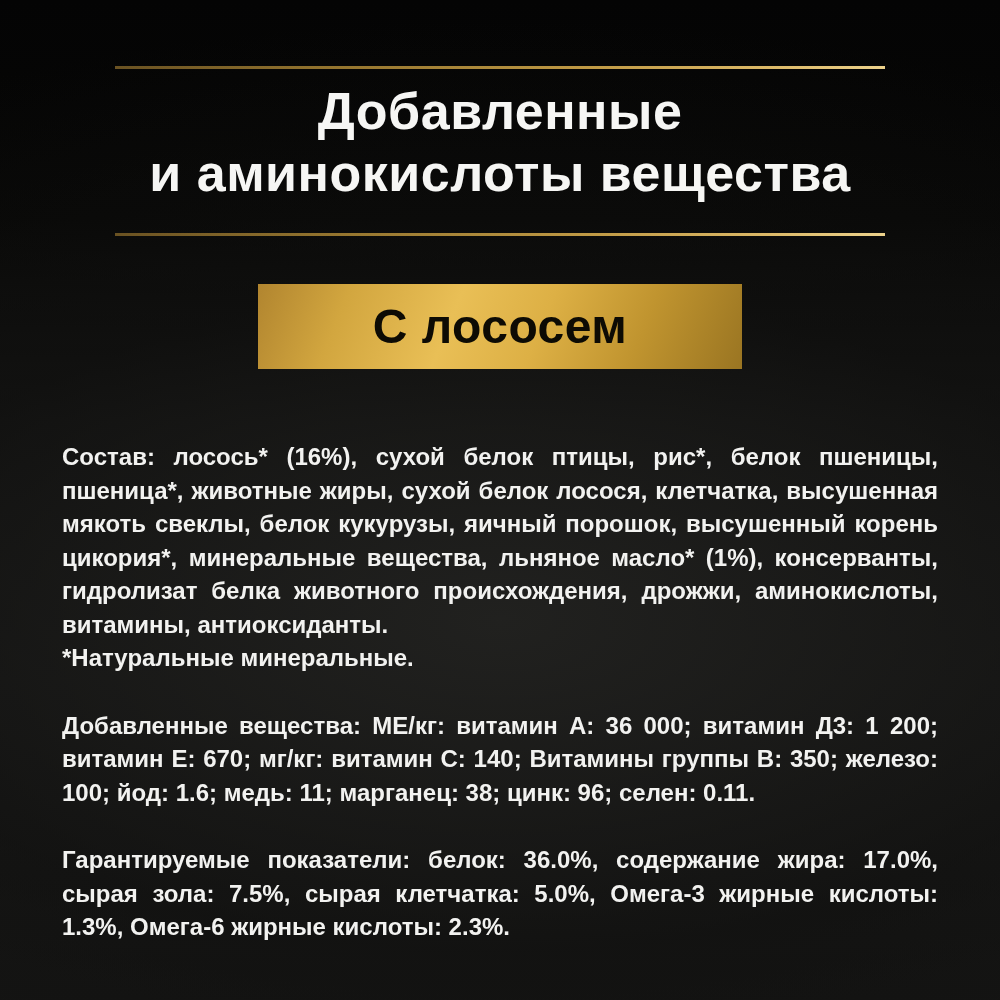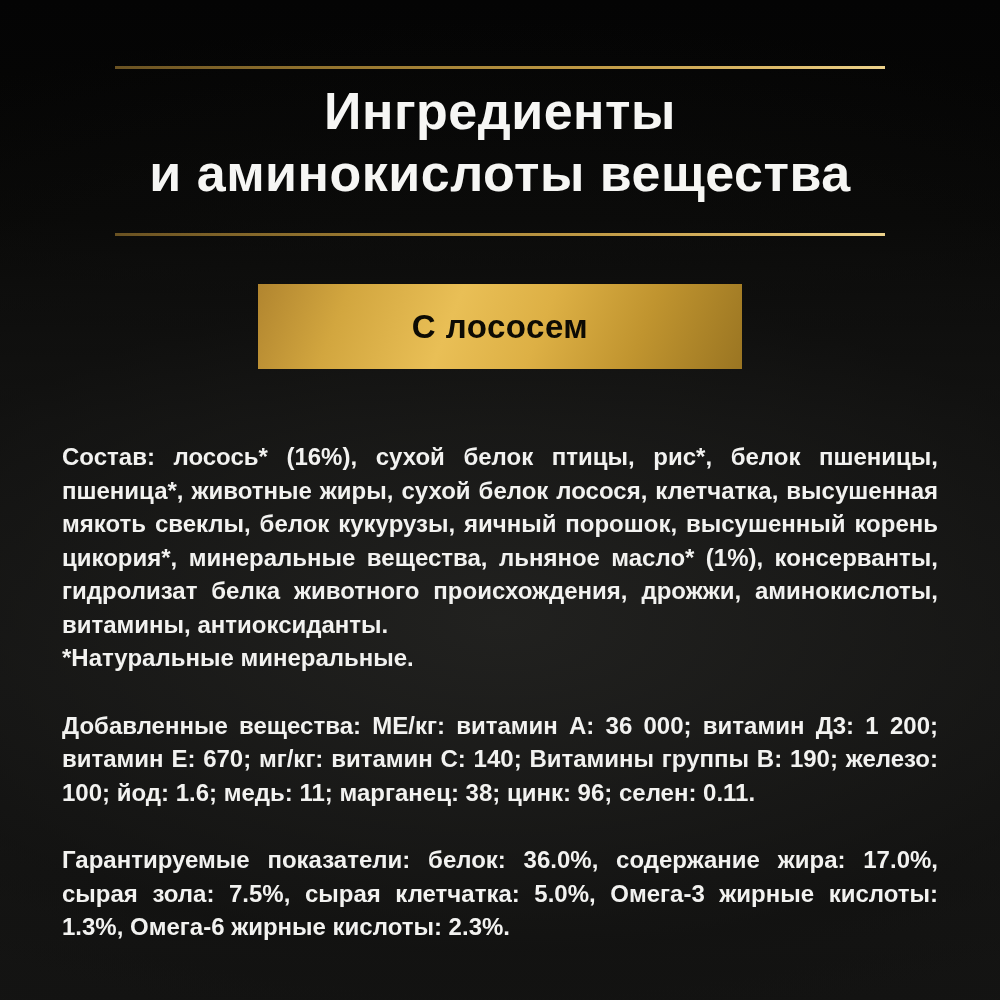--- a/index.html
+++ b/index.html
@@ -54,21 +54,21 @@
       #b1852f 0%,
       #d2a63f 18%,
       #e9bf56 40%,
       #ddb045 58%,
       #c0942f 78%,
       #9a7522 100%);
   }
   .flavor-banner .label {
     color: #0d0b04;
     font-weight: bold;
-    font-size: 33px;
+    font-size: 48px;
     letter-spacing: 0.5px;
   }
 
   .content {
     position: absolute;
     top: 440px;
     left: 62px;
     width: 876px;
     color: #f2f2f0;
     font-weight: bold;
@@ -82,35 +82,35 @@
   .para-guaranteed { margin-top: 34px; }
 </style>
 </head>
 <body>
 
 <div class="canvas">
 
   <div class="rule rule-top"></div>
 
   <h1 class="page-title">
-    <span>Ингредиенты</span>
+    <span>Добавленные</span>
     <span>и аминокислоты вещества</span>
   </h1>
 
   <div class="rule rule-bottom"></div>
 
   <div class="flavor-banner">
     <span class="label">С лососем</span>
   </div>
 
   <div class="content">
 
     <div class="para para-composition">Состав: лосось* (16%), сухой белок птицы, рис*, белок пшеницы, пшеница*, животные жиры, сухой белок лосося, клетчатка, высушенная мякоть свеклы, белок кукурузы, яичный порошок, высушенный корень цикория*, минеральные вещества, льняное масло* (1%), консерванты, гидролизат белка животного происхождения, дрожжи, аминокислоты, витамины, антиоксиданты.</div>
 
     <div class="footnote">*Натуральные минеральные.</div>
 
-    <div class="para para-additives">Добавленные вещества: МЕ/кг: витамин А: 36 000; витамин Д3: 1 200; витамин Е: 670; мг/кг: витамин С: 140; Витамины группы В: 190; железо: 100; йод: 1.6; медь: 11; марганец: 38; цинк: 96; селен: 0.11.</div>
+    <div class="para para-additives">Добавленные вещества: МЕ/кг: витамин А: 36 000; витамин Д3: 1 200; витамин Е: 670; мг/кг: витамин С: 140; Витамины группы В: 350; железо: 100; йод: 1.6; медь: 11; марганец: 38; цинк: 96; селен: 0.11.</div>
 
     <div class="para para-guaranteed">Гарантируемые показатели: белок: 36.0%, содержание жира: 17.0%, сырая зола: 7.5%, сырая клетчатка: 5.0%, Омега-3 жирные кислоты: 1.3%, Омега-6 жирные кислоты: 2.3%.</div>
 
   </div>
 
 </div>
 
 </body></html>

